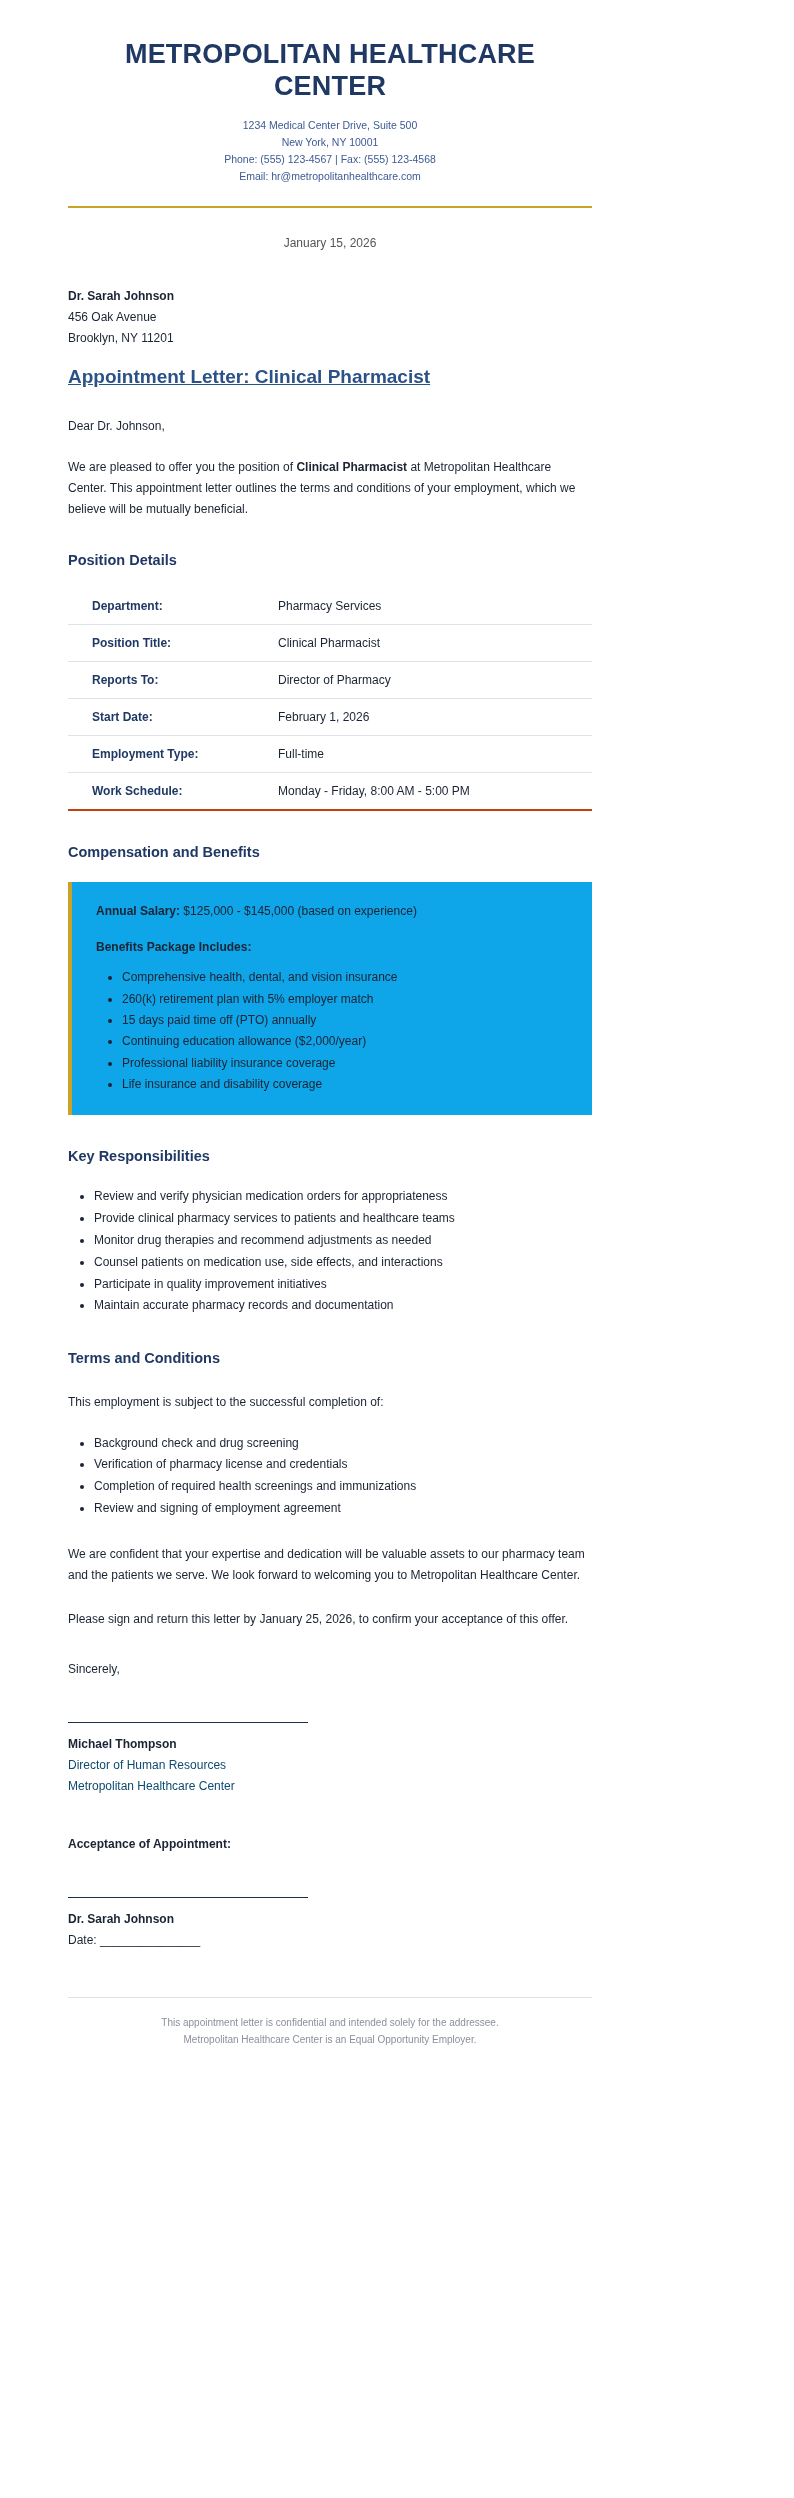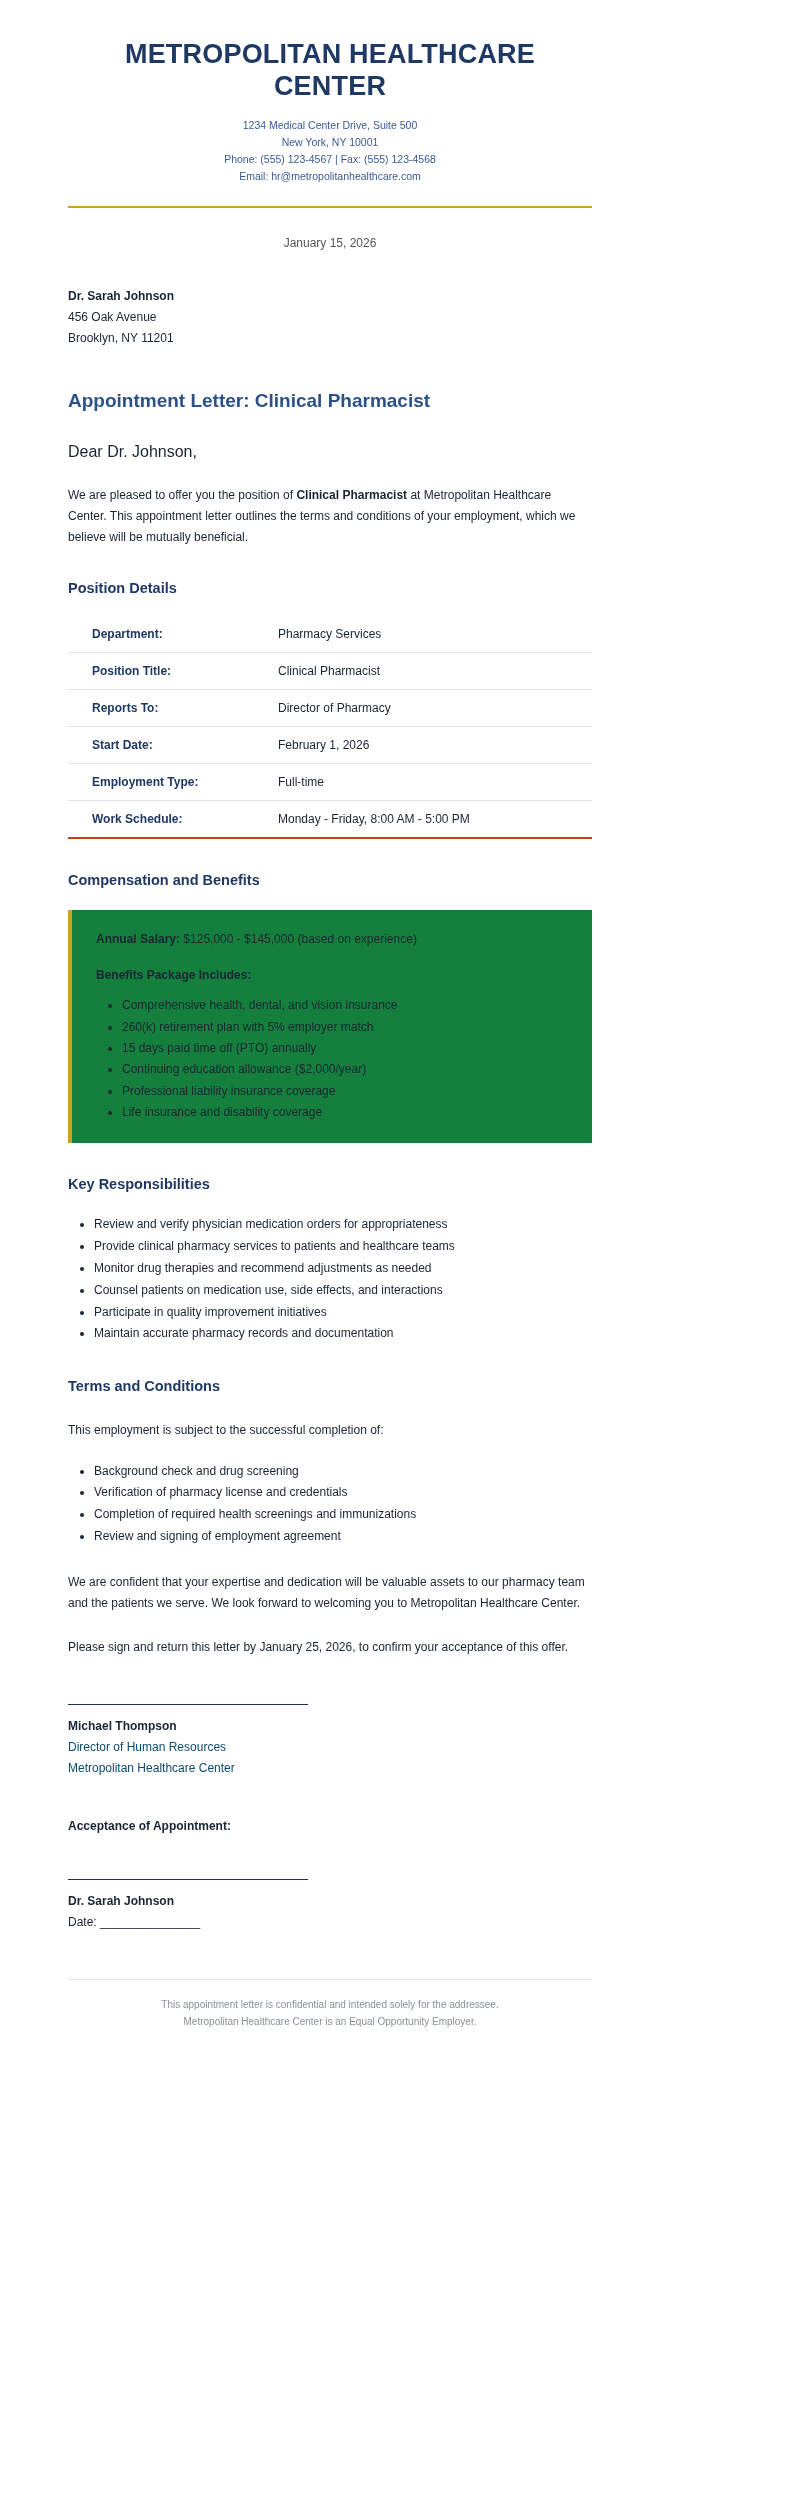--- a/index.html
+++ b/index.html
@@ -66,27 +66,28 @@
   .recipient .rname {
     font-weight: bold;
     color: #1a2433;
   }
 
   
   .letter-title {
     font-size: 19px;
     font-weight: bold;
     color: #2b5288;
-    margin: 40px 0 0 0;
+    margin: 16px 0 0 0;
     line-height: 1.3;
+    text-decoration: underline;
   }
 
   
   .salutation {
-    font-size: 16px;
+    font-size: 12px;
     color: #1a2433;
     margin-top: 30px;
   }
   p.body-text {
     font-size: 12px;
     line-height: 1.72;
     color: #1a2433;
     margin: 24px 0 0 0;
     text-align: left;
   }
@@ -128,21 +129,21 @@
     font-weight: bold;
     color: #1f3864;
   }
   .details-table td.value {
     color: #1a2433;
   }
 
   
   .benefits-box {
     margin-top: 20px;
-    background: #15803d;
+    background: #0ea5e9;
     border-left: 4px solid #c9a227;
     padding: 20px 22px 20px 24px;
     box-sizing: border-box;
   }
   .benefits-box .salary-line {
     font-size: 12px;
     color: #1a2433;
     margin: 0;
     line-height: 1.6;
   }
@@ -321,20 +322,21 @@
   <ul class="resp-list">
     <li>Background check and drug screening</li>
     <li>Verification of pharmacy license and credentials</li>
     <li>Completion of required health screenings and immunizations</li>
     <li>Review and signing of employment agreement</li>
   </ul>
 
   <p class="body-text">We are confident that your expertise and dedication will be valuable assets to our pharmacy team and the patients we serve. We look forward to welcoming you to Metropolitan Healthcare Center.</p>
   <p class="body-text">Please sign and return this letter by January 25, 2026, to confirm your acceptance of this offer.</p>
 
+  <div class="sign-off">Sincerely,</div>
   <div class="sig-line"></div>
   <div class="sig-name">Michael Thompson</div>
   <div class="sig-meta">Director of Human Resources</div>
   <div class="sig-meta">Metropolitan Healthcare Center</div>
 
   <div class="acceptance-heading">Acceptance of Appointment:</div>
   <div class="accept-line"></div>
   <div class="sig-name">Dr. Sarah Johnson</div>
   <div class="accept-date">Date: _______________</div>
 

